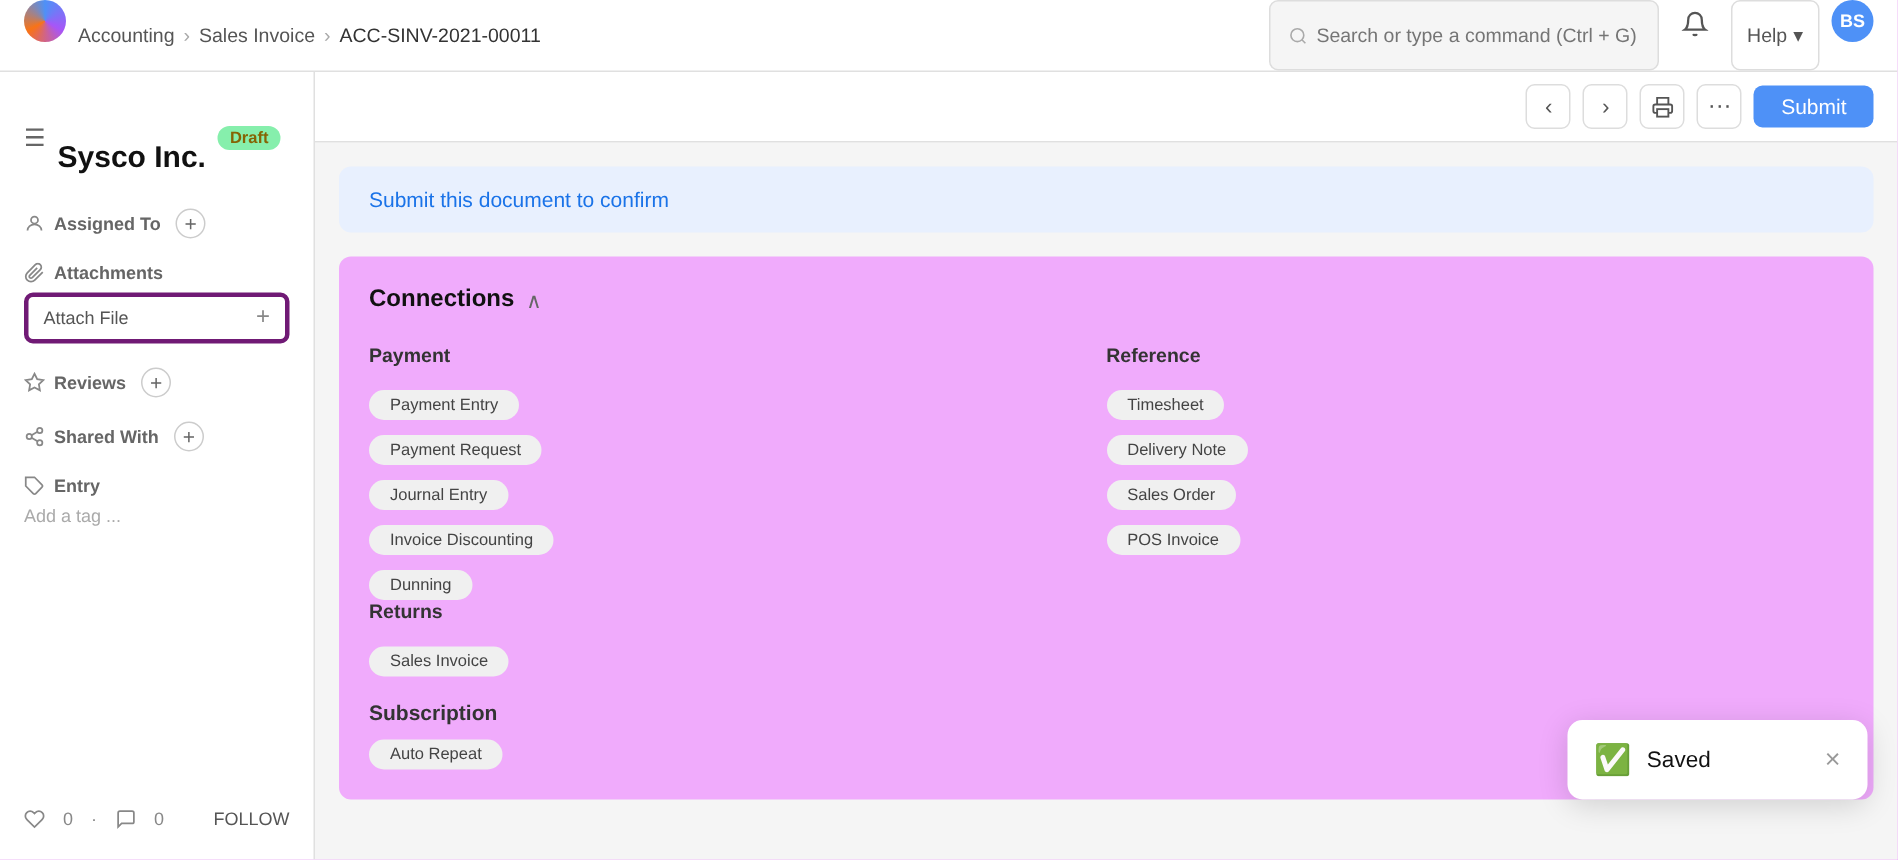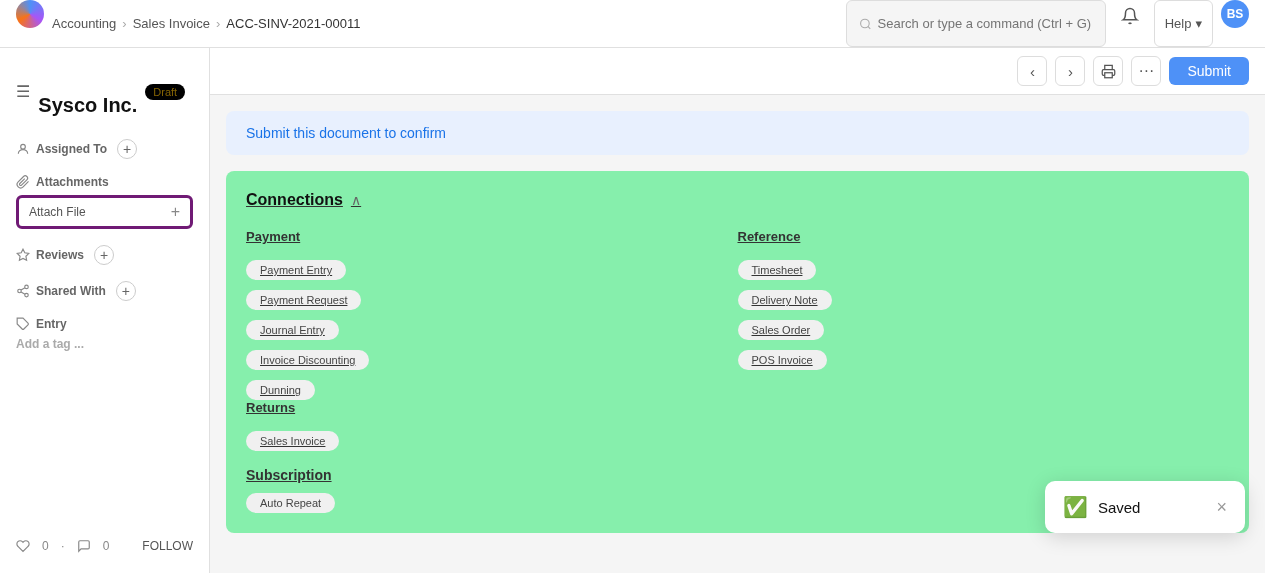--- a/index.html
+++ b/index.html
@@ -27,31 +27,31 @@
     .layout { display: flex; height: calc(100vh - 48px); }
 
     
     .sidebar {
       width: 210px; min-width: 210px; background: #fff; border-right: 1px solid #e0e0e0;
       padding: 12px 16px; display: flex; flex-direction: column; gap: 16px; overflow-y: auto;
     }
     .sidebar-header { display: flex; align-items: center; gap: 8px; padding: 6px 0; }
     .hamburger { font-size: 16px; color: #666; cursor: pointer; }
     .doc-title { font-size: 20px; font-weight: 700; color: #111; margin-top: 28px; }
-    .doc-status { background: #000000; color: #856404; font-size: 11px; padding: 2px 8px; border-radius: 10px; font-weight: 400; }
+    .doc-status { background: #86efac; color: #856404; font-size: 11px; padding: 2px 8px; border-radius: 10px; font-weight: 700; }
 
     .sidebar-section { display: flex; flex-direction: column; gap: 6px; justify-content: center; }
     .sidebar-section-header { display: flex; align-items: center; gap: 6px; color: #666; font-size: 12px; font-weight: 600; text-transform: none; }
     .sidebar-section-header svg { width: 14px; height: 14px; }
     .add-btn { width: 20px; height: 20px; border-radius: 50%; border: 1px solid #ccc; background: #fff; cursor: pointer; display: flex; align-items: center; justify-content: center; font-size: 14px; color: #666; margin-left: 4px; }
     .attach-file-btn {
       display: flex; align-items: center; justify-content: space-between;
       border: 3px solid #701a75; border-radius: 6px; padding: 5px 10px; cursor: pointer; font-size: 12px; color: #555; background: #fff;
     }
-    .tags-label { font-size: 12px; color: #aaa; cursor: pointer; font-weight: bold; }
+    .tags-label { font-size: 12px; color: #aaa; cursor: pointer; }
 
     .sidebar-bottom { margin-top: auto; display: flex; align-items: center; gap: 12px; padding: 8px 0; font-size: 12px; color: #888; }
     .follow-btn { margin-left: auto; font-size: 12px; color: #555; cursor: pointer; font-weight: 500; }
 
     
     .main { flex: 1; overflow-y: auto; padding: 0; background: #f5f5f5; }
 
     
     .toolbar {
       background: #fff; border-bottom: 1px solid #e0e0e0;
@@ -62,21 +62,21 @@
     .toolbar-dots { width: 30px; height: 30px; border: 1px solid #ddd; border-radius: 6px; background: #fff; cursor: pointer; display: flex; align-items: center; justify-content: center; color: #555; font-size: 16px; }
     .submit-btn { background: #4e91f7; color: #fff; border: none; border-radius: 6px; padding: 6px 18px; font-size: 14px; font-weight: 500; cursor: pointer; }
 
     
     .notice-bar {
       background: #e8f0fe; margin: 16px; border-radius: 8px; padding: 14px 20px;
       display: flex; align-items: center; color: #1a73e8; font-size: 14px;
     }
 
     
-    .card { background: #86efac; margin: 0 16px 16px; border-radius: 8px; padding: 20px; text-decoration: underline; }
+    .card { background: #f0abfc; margin: 0 16px 16px; border-radius: 8px; padding: 20px; }
     .card-header { display: flex; align-items: center; gap: 8px; margin-bottom: 20px; }
     .card-title { font-size: 16px; font-weight: 600; color: #111; }
     .card-chevron { color: #666; font-size: 14px; cursor: pointer; }
 
     .connections-grid { display: grid; grid-template-columns: 1fr 1fr; gap: 0; }
     .connections-col { display: flex; flex-direction: column; gap: 10px; }
     .connections-col-title { font-size: 13px; font-weight: 600; color: #333; margin-bottom: 6px; }
     .conn-tag {
       display: inline-block; background: #f0f0f0; border-radius: 16px; padding: 4px 14px;
       font-size: 11px; color: #444; cursor: pointer; width: fit-content;

